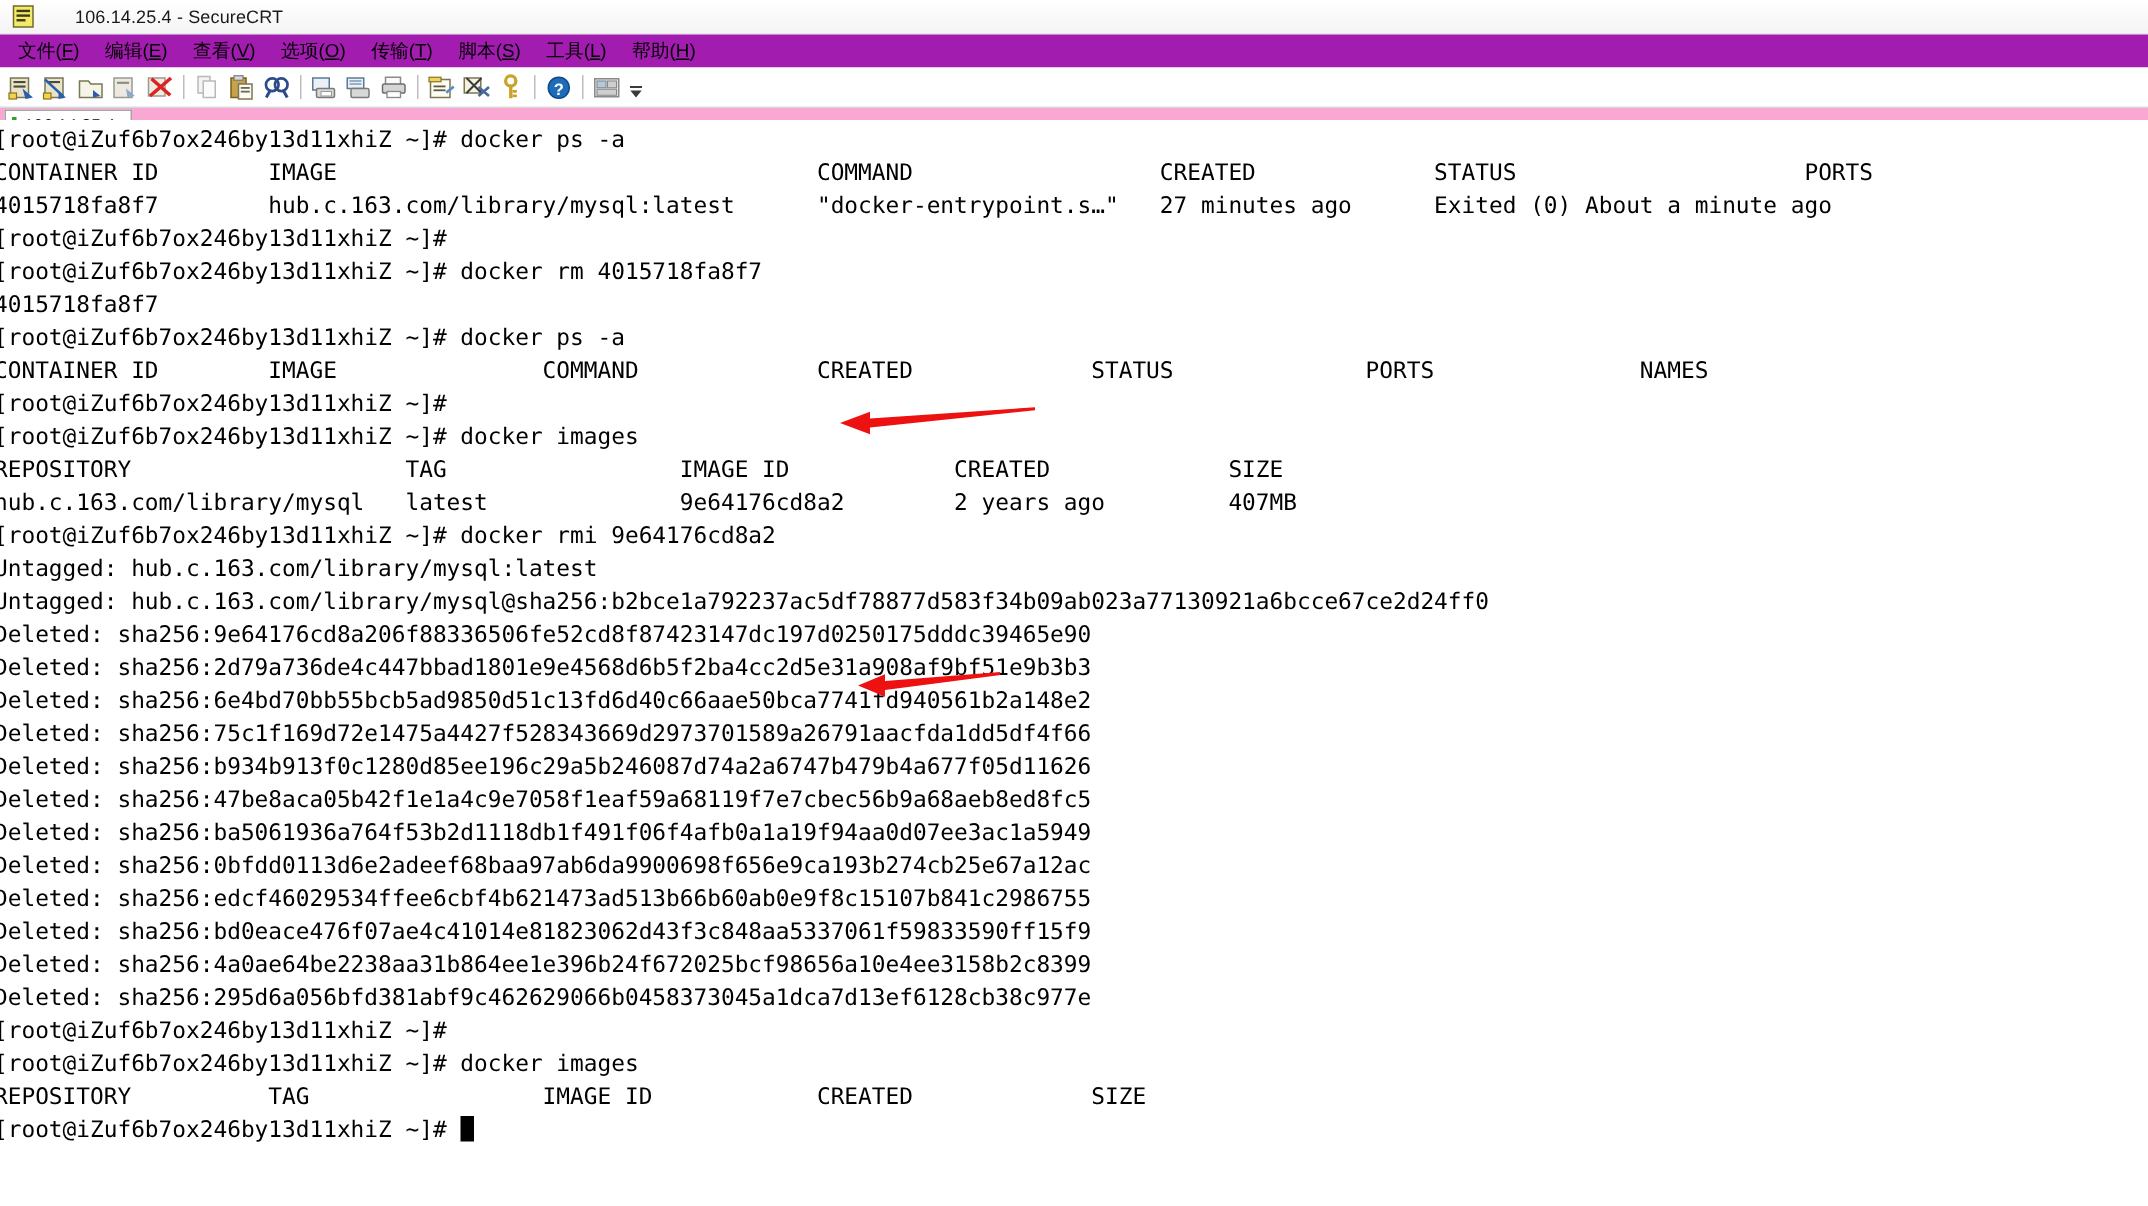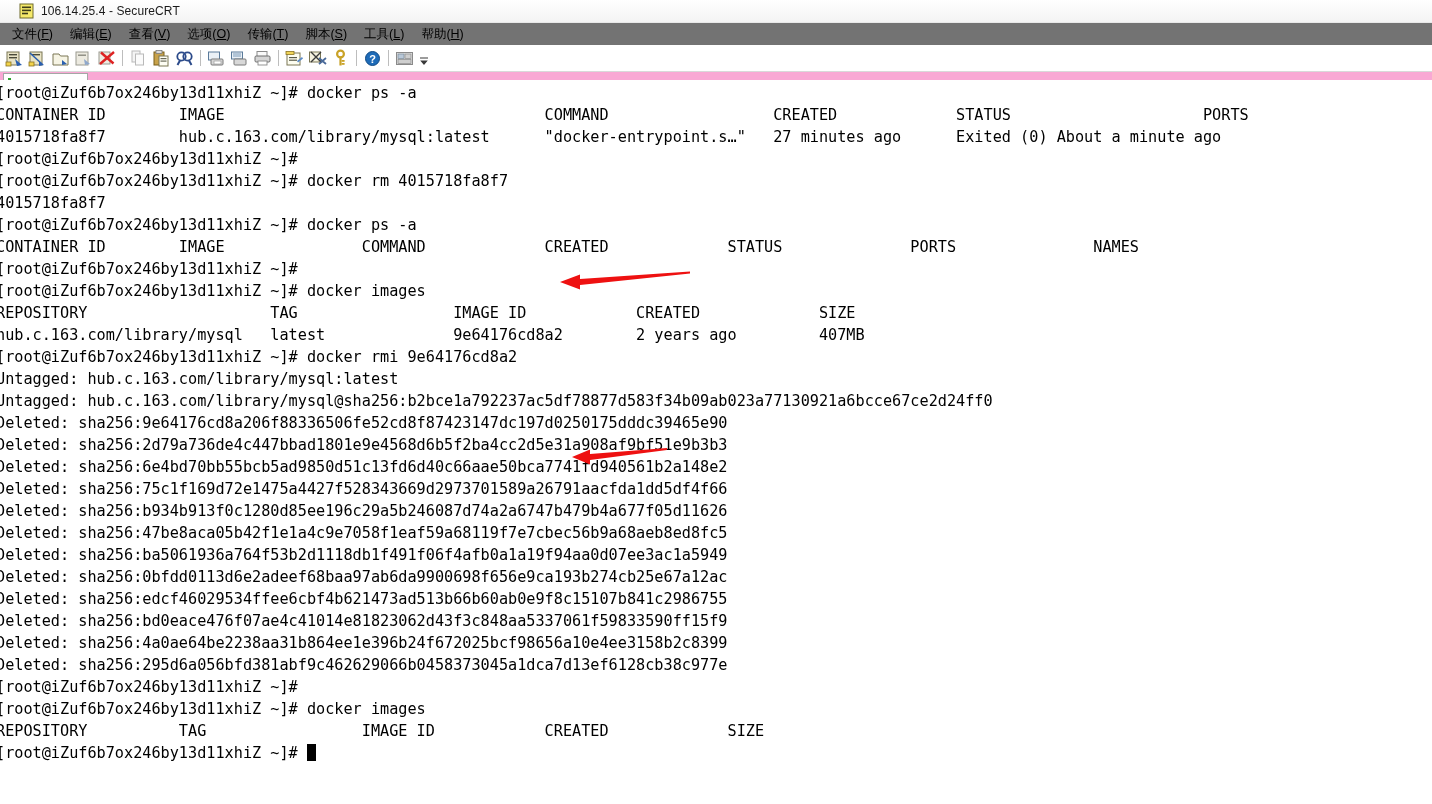--- a/index.html
+++ b/index.html
@@ -14,40 +14,41 @@
     overflow: hidden;
     position: relative;
   }
 
   
   #titlebar {
     height: 22px;
     background: linear-gradient(to bottom, #ffffff 0%, #f4f4f4 100%);
     display: flex;
     align-items: center;
-    padding-left: 19px;
+    padding-left: 8px;
     border-bottom: 1px solid #e8e8e8;
+    gap: 20px;
   }
   #titlebar .app-icon {
     width: 16px; height: 16px;
     margin-right: 6px;
     position: relative;
     flex: 0 0 auto;
   }
   #titlebar .title-text {
     font-size: 12px;
     color: #1a1a1a;
     letter-spacing: 0.1px;
     white-space: nowrap;
   }
 
   
   #menubar {
     height: 22px;
-    background: #737373;
+    background: #a21caf;
     display: flex;
     align-items: center;
     padding-left: 4px;
   }
   #menubar .menu-item {
     font-size: 12.5px;
     color: #000000;
     padding: 2px 9px 2px 8px;
     white-space: nowrap;
     cursor: default;

